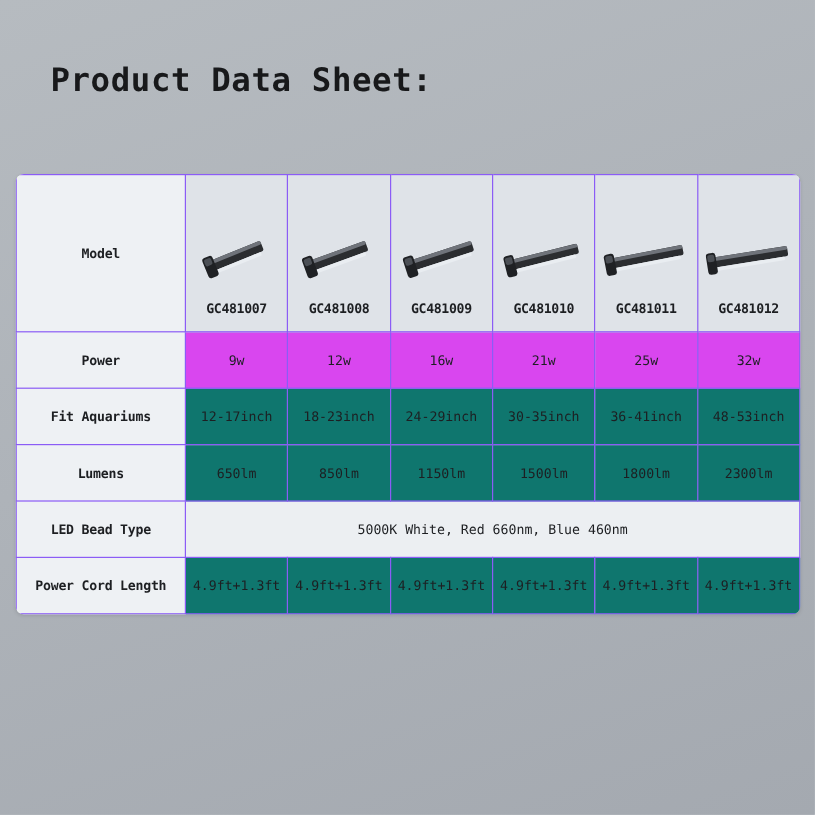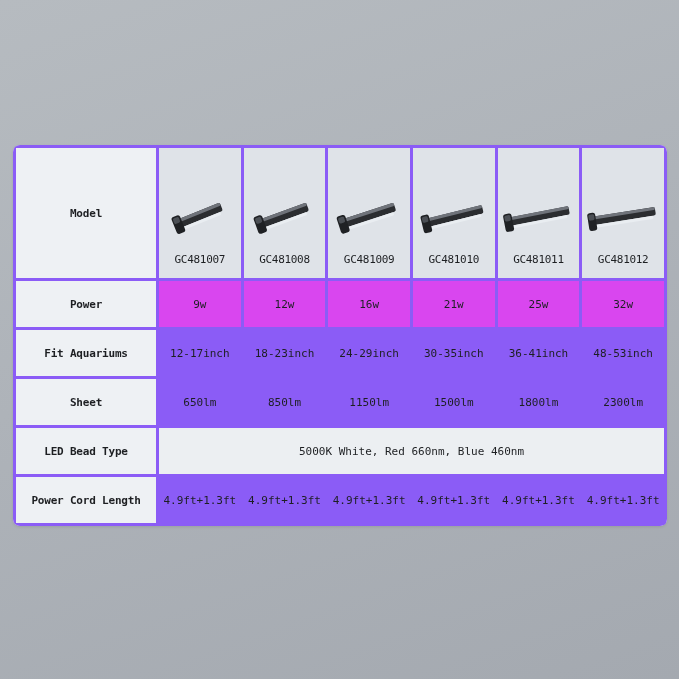--- a/index.html
+++ b/index.html
@@ -38,37 +38,37 @@
     overflow: hidden;
     box-shadow: 0 1px 3px rgba(0,0,0,0.10);
   }
   table.spec {
     border-collapse: collapse;
     width: 654px;
     table-layout: fixed;
     background: #eceff2;
   }
   table.spec td {
-    border: 3px solid #8b5cf6;
+    border: 1px solid #8b5cf6;
     text-align: center;
     vertical-align: middle;
     font-family: "DejaVu Sans Mono", monospace;
     font-size: 11px;
     color: #1d1f22;
     padding: 0;
   }
   td.rowlabel {
     width: 140px;
     background: #eef1f4;
     font-weight: bold;
     font-size: 11.5px;
     letter-spacing: -0.2px;
   }
   td.datacell {
-    background: #8b5cf6;
+    background: #0f766e;
   }
   tr.alt td.datacell {
     background: #d946ef;
   }
   tr.modelrow td.datacell {
     background: #dfe3e8;
     height: 118px;
     vertical-align: bottom;
     padding-bottom: 12px;
   }
@@ -90,34 +90,36 @@
     height: 54px;
     position: relative;
     margin-bottom: 8px;
   }
   .lamp svg {
     display: block;
   }
   .model-label {
     font-size: 11px;
     letter-spacing: -0.3px;
+    font-weight: bold;
   }
   .wide-cell {
     background: #eceff2;
   }
   .gt {
     font-family: "DejaVu Sans", sans-serif;
     font-size: 12px;
   }
 </style>
 </head>
 <body>
 
 <div class="page">
 
+  <div class="title">Product Data Sheet:</div>
 
   <div class="table-wrap">
     <table class="spec">
 
       <tbody>
           <tr class="modelrow">
         <td class="rowlabel">Model</td>
 
         <td class="datacell">
           <div class="model-cell-inner">
@@ -237,21 +239,21 @@
         <td class="datacell">12-17inch</td>
         <td class="datacell">18-23inch</td>
         <td class="datacell">24-29inch</td>
         <td class="datacell">30-35inch</td>
         <td class="datacell">36-41inch</td>
         <td class="datacell">48-53inch</td>
       </tr>
 
 
       <tr class="onerow">
-        <td class="rowlabel">Sheet</td>
+        <td class="rowlabel">Lumens</td>
         <td class="datacell">650lm</td>
         <td class="datacell">850lm</td>
         <td class="datacell">1150lm</td>
         <td class="datacell">1500lm</td>
         <td class="datacell">1800lm</td>
         <td class="datacell">2300lm</td>
       </tr>
 
 
       <tr class="onerow">

